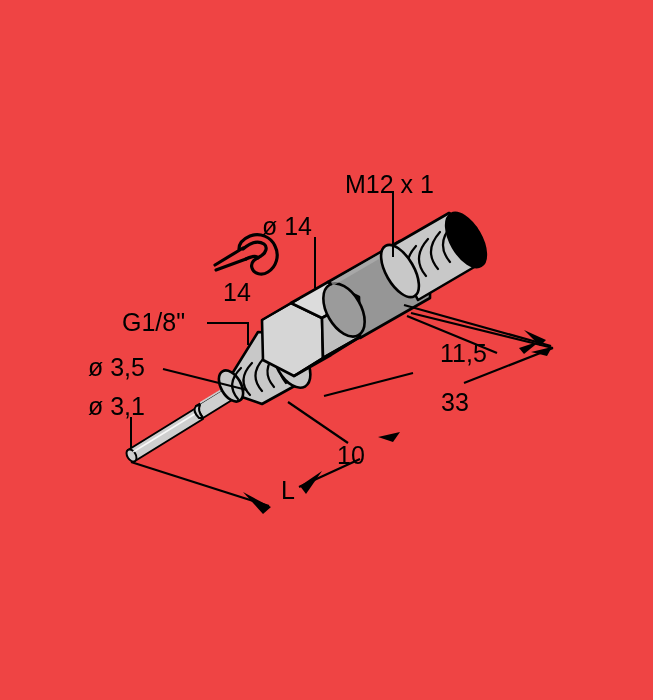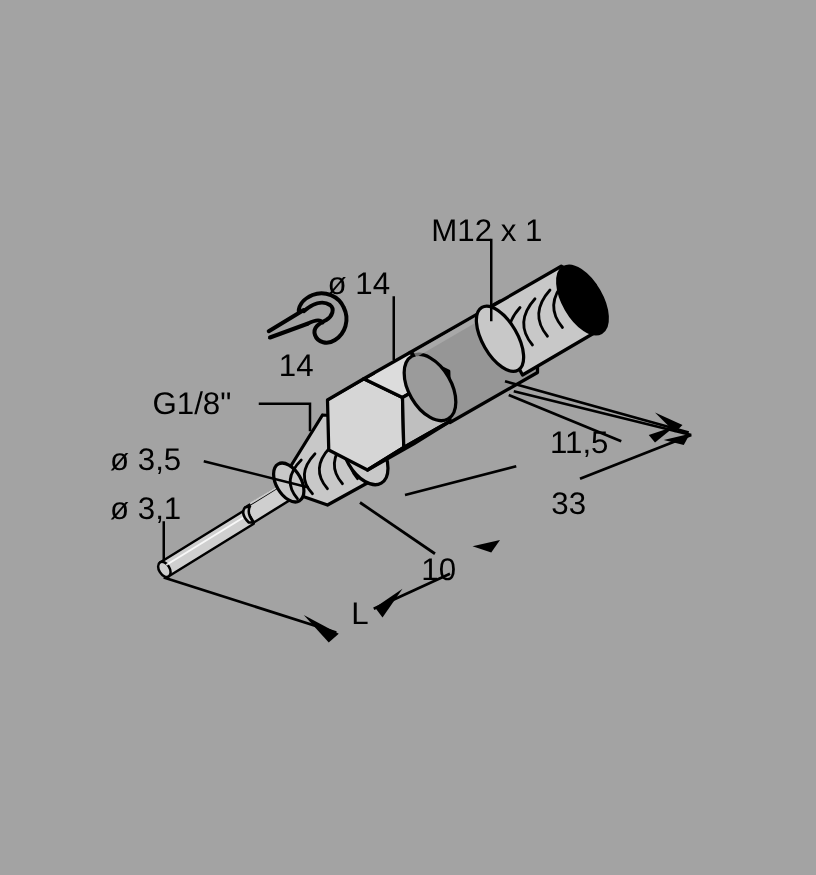--- a/index.html
+++ b/index.html
@@ -10,21 +10,21 @@
   body {
     width: 653px;
     height: 700px;
     overflow: hidden;
     font-family: "Liberation Sans", sans-serif;
   }
   #drawing-root {
     position: relative;
     width: 653px;
     height: 700px;
-    background: #a3a3a3;
+    background: #ef4444;
   }
   svg#tech-drawing {
     display: block;
     width: 653px;
     height: 700px;
   }
   .dim-text {
     font-family: "Liberation Sans", sans-serif;
     font-size: 25px;
     fill: #000000;

